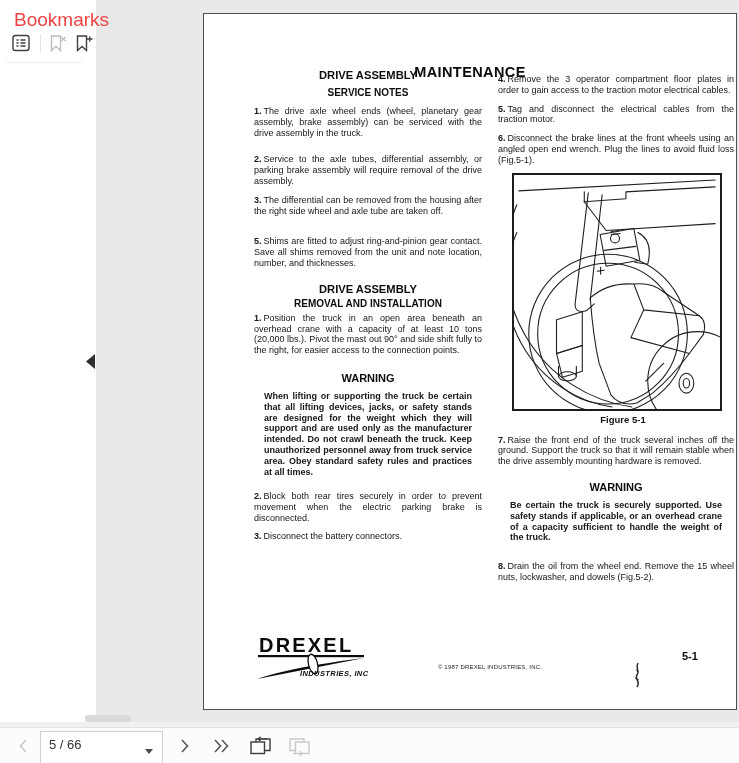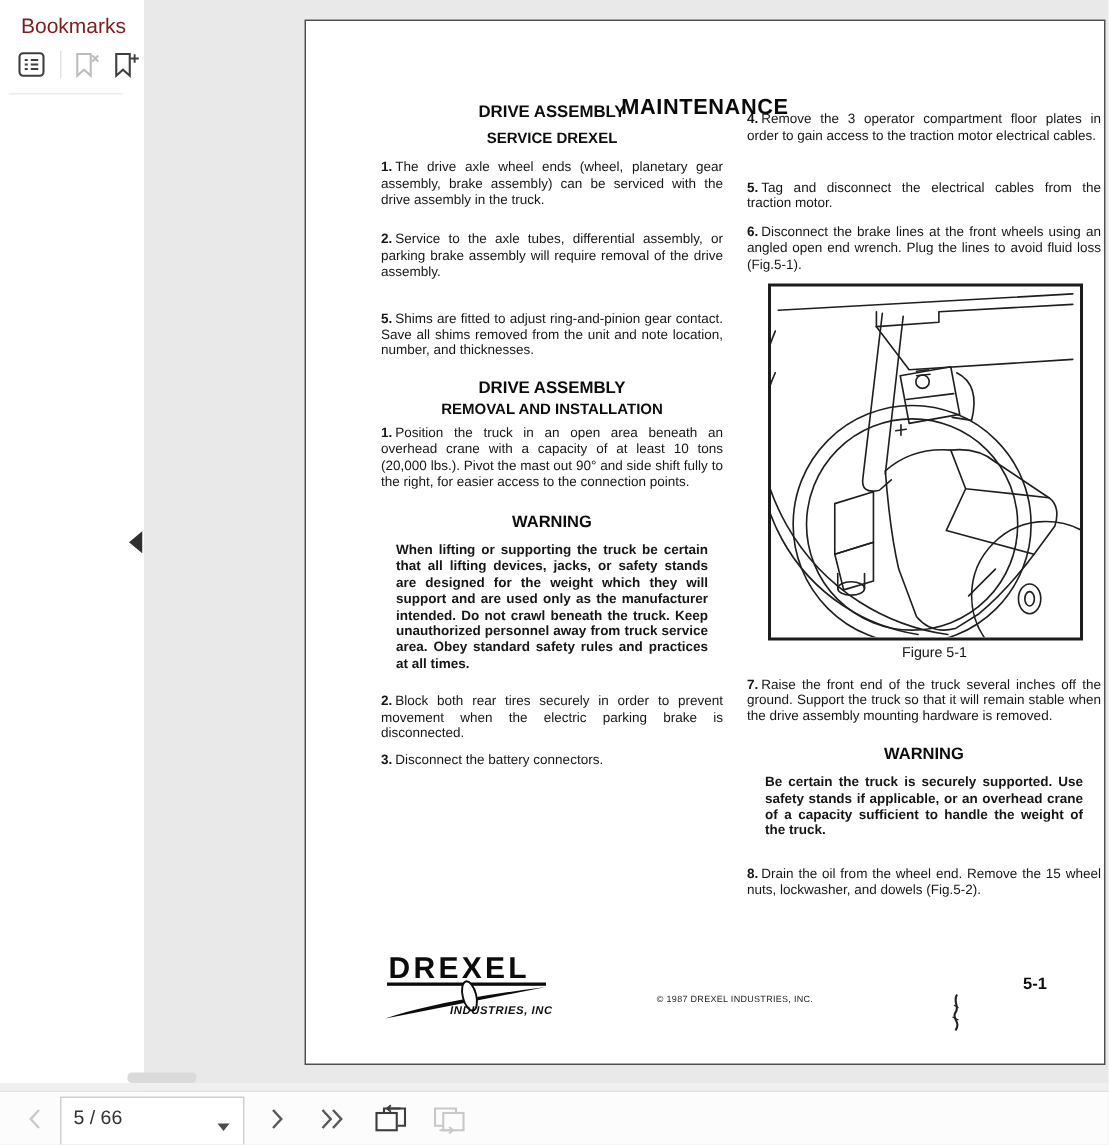--- a/index.html
+++ b/index.html
@@ -2,21 +2,21 @@
 <html><head>
 <meta charset="utf-8">
 <style>
   html,body{margin:0;padding:0}
   body{width:739px;height:763px;overflow:hidden;background:#e9e9e9;
        font-family:"Liberation Sans","DejaVu Sans",sans-serif;}
   .app{position:relative;width:739px;height:763px;background:#e9e9e9;}
 
   
   .sidebar{position:absolute;left:0;top:0;width:96px;height:727px;background:#ffffff;}
-  .sb-title{padding:9px 12px 0 14px;font-size:14px;color:#7f1d1d;}
+  .sb-title{padding:9px 12px 0 14px;font-size:19px;color:#ef4444;}
   .sb-toolbar{position:absolute;left:0;top:29px;width:96px;height:30px;}
   .sb-btn{position:absolute;width:24px;height:24px;background:none;border:none;padding:1px;cursor:pointer;}
   .sb-btn svg{display:block;}
   .sb-sep{position:absolute;left:40px;top:5px;width:1px;height:18px;background:#e3e3e3;}
   .sb-divider{position:absolute;left:6px;top:62px;width:76px;height:1px;background:#ededed;}
   .collapse-handle{position:absolute;left:84px;top:354px;width:12px;height:17px;background:none;border:none;padding:0;cursor:pointer;}
 
   
   .page{position:absolute;left:203px;top:13px;width:534px;height:697px;background:#ffffff;
         border:1px solid #4e4e4e;box-sizing:border-box;color:#141414;}
@@ -24,21 +24,21 @@
              font-size:14.5px;letter-spacing:.4px;color:#0a0a0a;margin-top:40px;}
   .col{position:absolute;}
   .col-left{left:50px;top:55px;width:228px;}
   .col-right{left:294px;top:60px;width:236px;}
   .sec{margin:0;text-align:center;font-weight:700;color:#0d0d0d;}
   .para{margin:0;font-size:9px;line-height:10.8px;text-align:justify;color:#161616;}
   .para .num{font-weight:700;margin-right:2px;}
   .warnbody{font-weight:700;}
   .figure{margin:7px 0 0 14px;width:210px;height:238px;border:2px solid #1c1c1c;
           box-sizing:border-box;background:#fff;overflow:hidden;}
-  .figcap{margin-top:3px;padding-left:14px;text-align:center;font-weight:400;font-size:9.5px;}
+  .figcap{margin-top:3px;padding-left:14px;text-align:center;font-weight:700;font-size:9.5px;}
   .logo{position:absolute;left:52px;top:621px;width:112px;height:46px;}
   .copyright{position:absolute;left:226px;top:650px;width:120px;font-size:6px;
              letter-spacing:.2px;color:#222;text-align:center;}
   .pageno{position:absolute;left:478px;top:636px;font-size:11px;font-weight:700;color:#0d0d0d;}
   .smudge{position:absolute;left:428px;top:648px;width:12px;height:26px;}
 
   
   .preband{position:absolute;left:0;top:722px;width:739px;height:5px;background:#f0f0f0;}
   .hthumb{position:absolute;left:85px;top:715px;width:46px;height:7px;background:#dadada;border-radius:3px;}
   .toolbar{position:absolute;left:0;top:727px;width:739px;height:36px;background:#fcfcfc;
@@ -93,41 +93,42 @@
           <path d="M9 0 L0 7.5 L9 15 Z" fill="#2f2f2f"></path>
         </svg>
     </span>
   </button>
 
   <section class="page">
     <div class="doc-title">MAINTENANCE</div>
 
     <div class="col col-left">
       <h3 class="sec" style="font-size:11.2px">DRIVE ASSEMBLY</h3>
-      <h4 class="sec" style="margin-top:6px;font-size:10px">SERVICE DREXEL</h4>
+      <h4 class="sec" style="margin-top:6px;font-size:10px">SERVICE NOTES</h4>
 
       <p class="para" style="margin-top:8px"><b class="num">1.</b><span>The drive axle wheel ends (wheel, planetary gear assembly, brake assembly) can be serviced with the drive assembly in the truck.</span></p>
       <p class="para" style="margin-top:16px"><b class="num">2.</b><span>Service to the axle tubes, differential assembly, or parking brake assembly will require removal of the drive assembly.</span></p>
+      <p class="para" style="margin-top:8px"><b class="num">3.</b><span>The differential can be removed from the housing after the right side wheel and axle tube are taken off.</span></p>
       <p class="para" style="margin-top:20px"><b class="num">5.</b><span>Shims are fitted to adjust ring-and-pinion gear contact. Save all shims removed from the unit and note location, number, and thicknesses.</span></p>
 
       <h3 class="sec" style="margin-top:14px;font-size:11.2px">DRIVE ASSEMBLY</h3>
       <h4 class="sec" style="margin-top:3px;font-size:10px">REMOVAL AND INSTALLATION</h4>
 
       <p class="para" style="margin-top:4px"><b class="num">1.</b><span>Position the truck in an open area beneath an overhead crane with a capacity of at least 10 tons (20,000 lbs.). Pivot the mast out 90° and side shift fully to the right, for easier access to the connection points.</span></p>
 
       <h3 class="sec" style="margin-top:16px;font-size:11px">WARNING</h3>
       <p class="para warnbody" style="margin-top:7px;padding:0 10px">When lifting or supporting the truck be certain that all lifting devices, jacks, or safety stands are designed for the weight which they will support and are used only as the manufacturer intended. Do not crawl beneath the truck. Keep unauthorized personnel away from truck service area. Obey standard safety rules and practices at all times.</p>
 
       <p class="para" style="margin-top:14px"><b class="num">2.</b><span>Block both rear tires securely in order to prevent movement when the electric parking brake is disconnected.</span></p>
       <p class="para" style="margin-top:7px"><b class="num">3.</b><span>Disconnect the battery connectors.</span></p>
     </div>
 
     <div class="col col-right">
       <p class="para"><b class="num">4.</b><span>Remove the 3 operator compartment floor plates in order to gain access to the traction motor electrical cables.</span></p>
-      <p class="para" style="margin-top:24px"><b class="num">5.</b><span>Tag and disconnect the electrical cables from the traction motor.</span></p>
+      <p class="para" style="margin-top:8px"><b class="num">5.</b><span>Tag and disconnect the electrical cables from the traction motor.</span></p>
       <p class="para" style="margin-top:8px"><b class="num">6.</b><span>Disconnect the brake lines at the front wheels using an angled open end wrench. Plug the lines to avoid fluid loss (Fig.5-1).</span></p>
 
       <div class="figure">
         <svg width="206" height="234" viewBox="0 0 206 236">
           <g fill="none" stroke="#1f1f1f" stroke-width="1.1" stroke-linejoin="round" stroke-linecap="round">
             <path d="M2 30 A148 148 0 0 0 118 234"></path>
             <path d="M2 58 A126 126 0 0 0 98 234"></path>
             <circle cx="94" cy="160" r="80"></circle>
             <circle cx="94" cy="160" r="71"></circle>
             <path d="M4 16 L202 5"></path>

